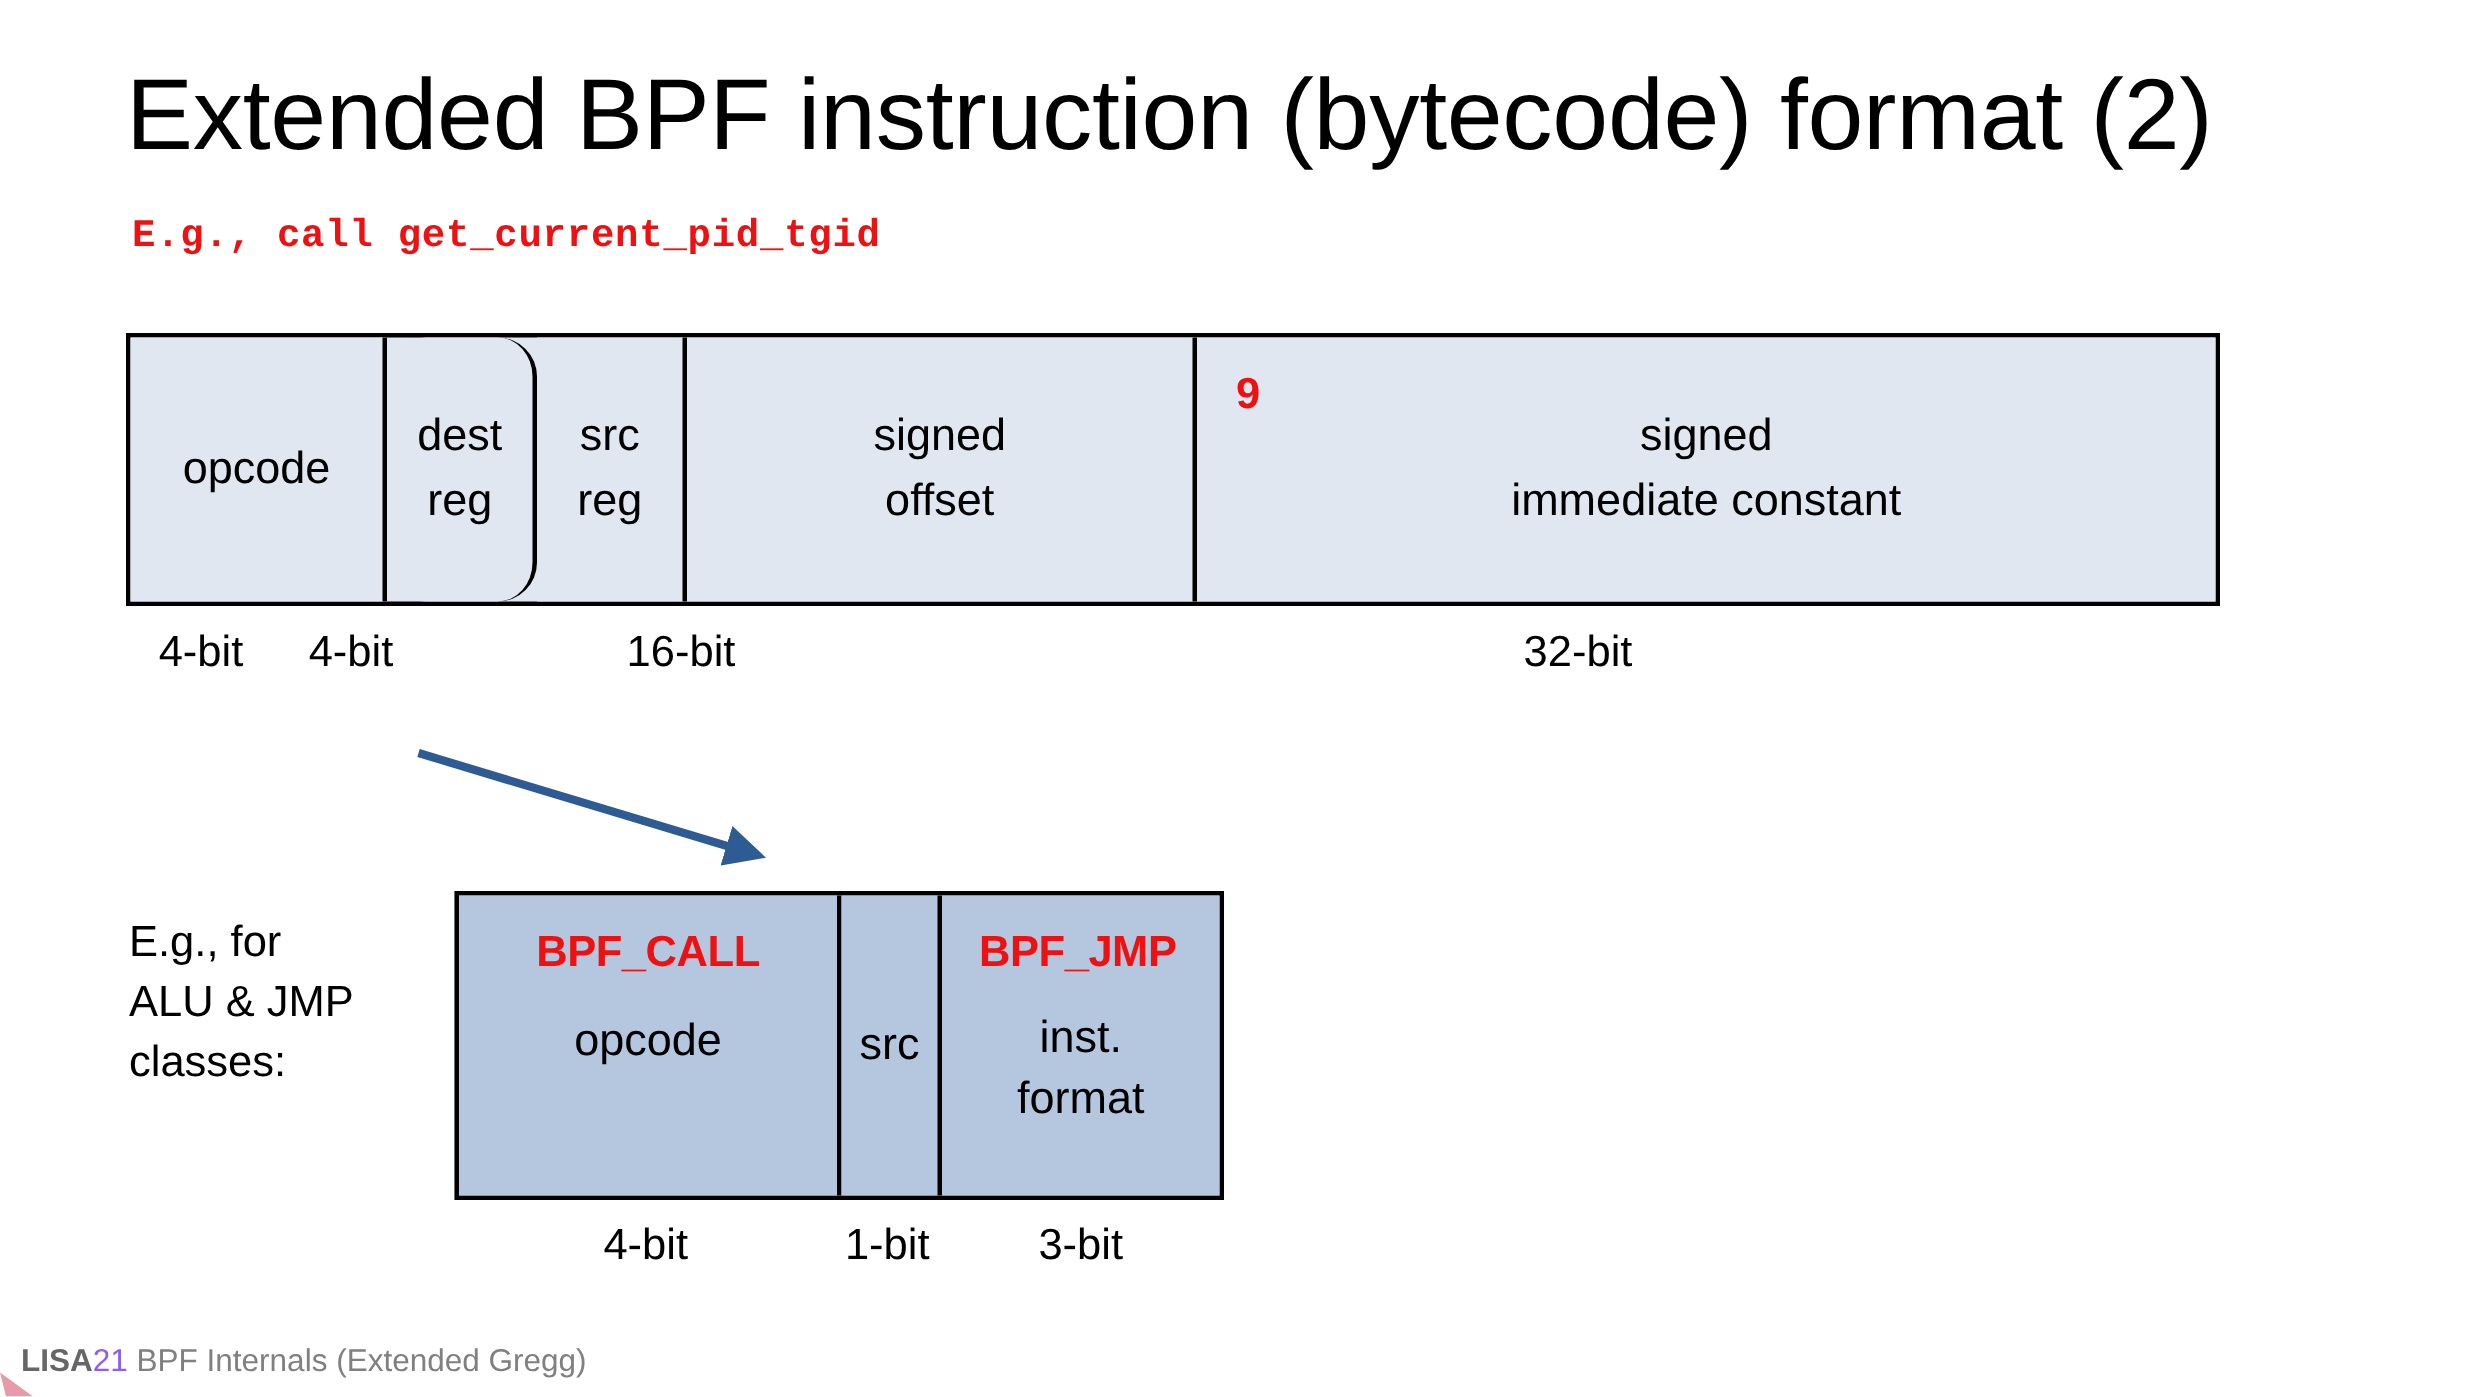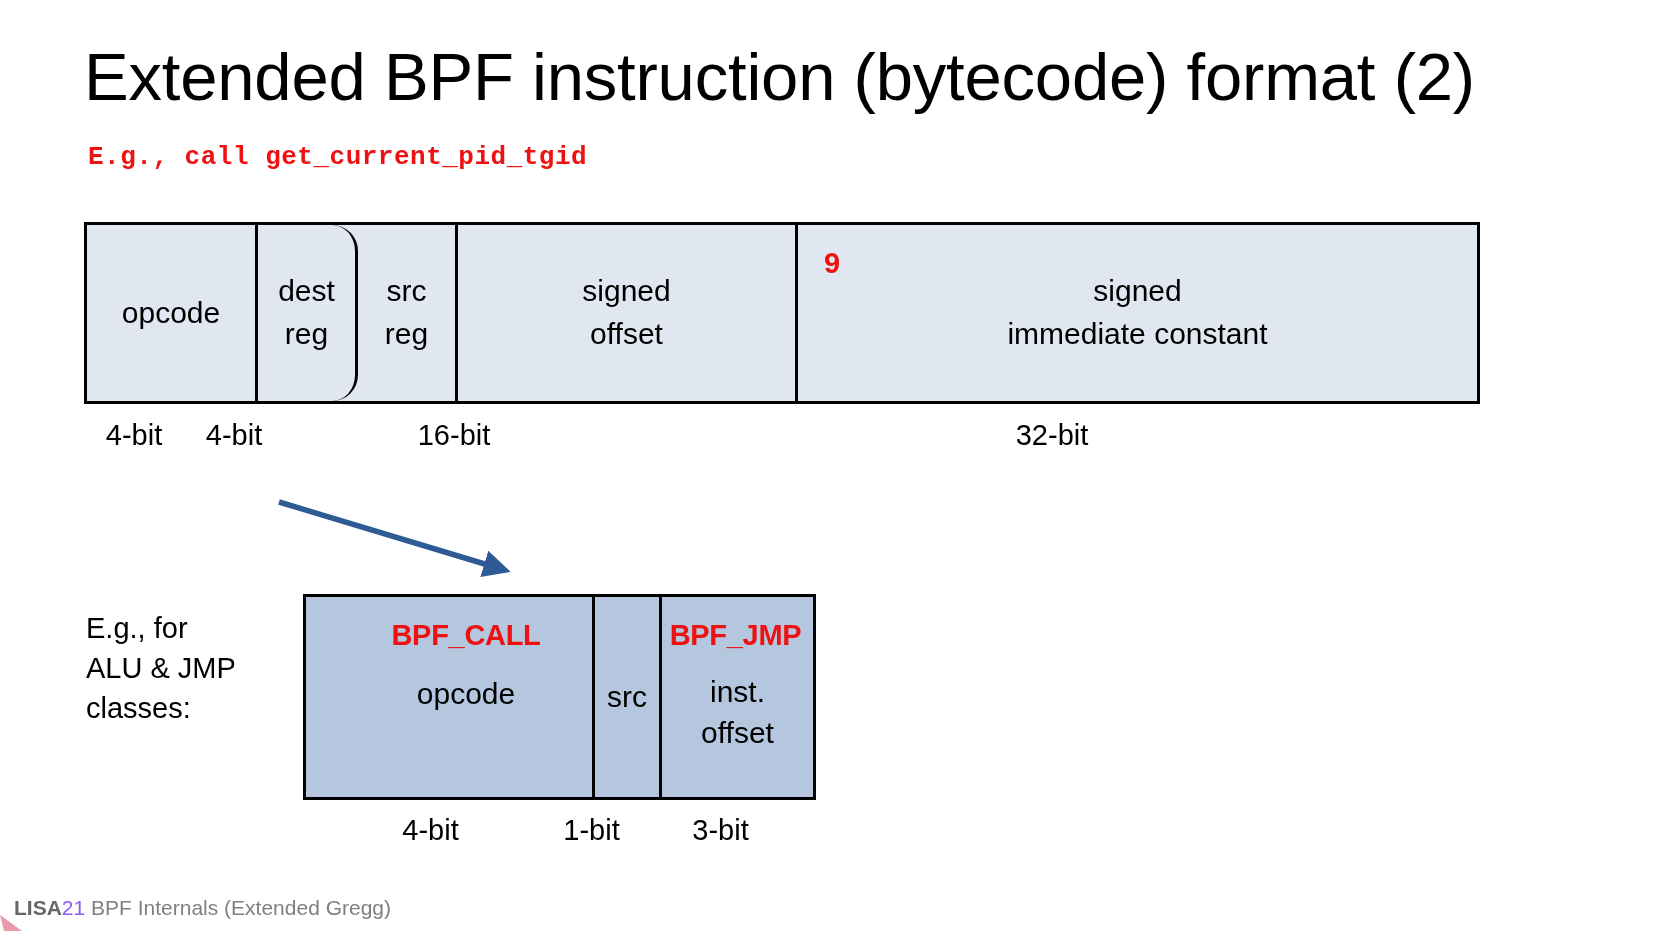--- a/index.html
+++ b/index.html
@@ -136,21 +136,20 @@
   .opcode-table {
     position: absolute;
     left: 303px;
     top: 594px;
     width: 513px;
     height: 206px;
     display: flex;
     border: 3px solid #000000;
     box-sizing: border-box;
     background: #b4c7de;
-    padding-left: 34px;
   }
   .opcode-cell {
     position: relative;
     box-sizing: border-box;
     border-right: 3px solid #000000;
     background: #b4c7de;
     display: flex;
     flex-direction: column;
     align-items: center;
     justify-content: flex-start;
@@ -290,21 +289,21 @@
     <span class="oc-body">opcode</span>
   </div>
 
   <div class="opcode-cell oc-src">
     <span class="oc-body">src</span>
   </div>
 
   <div class="opcode-cell oc-class">
     <span class="const-label">BPF_JMP</span>
     <span class="oc-body">inst.
-offset</span>
+format</span>
   </div>
 
 </div>
 
 <div class="bitrow-bottom">
   <div class="bit-label bb-4">4-bit</div>
   <div class="bit-label bb-1">1-bit</div>
   <div class="bit-label bb-3">3-bit</div>
 </div>
 

